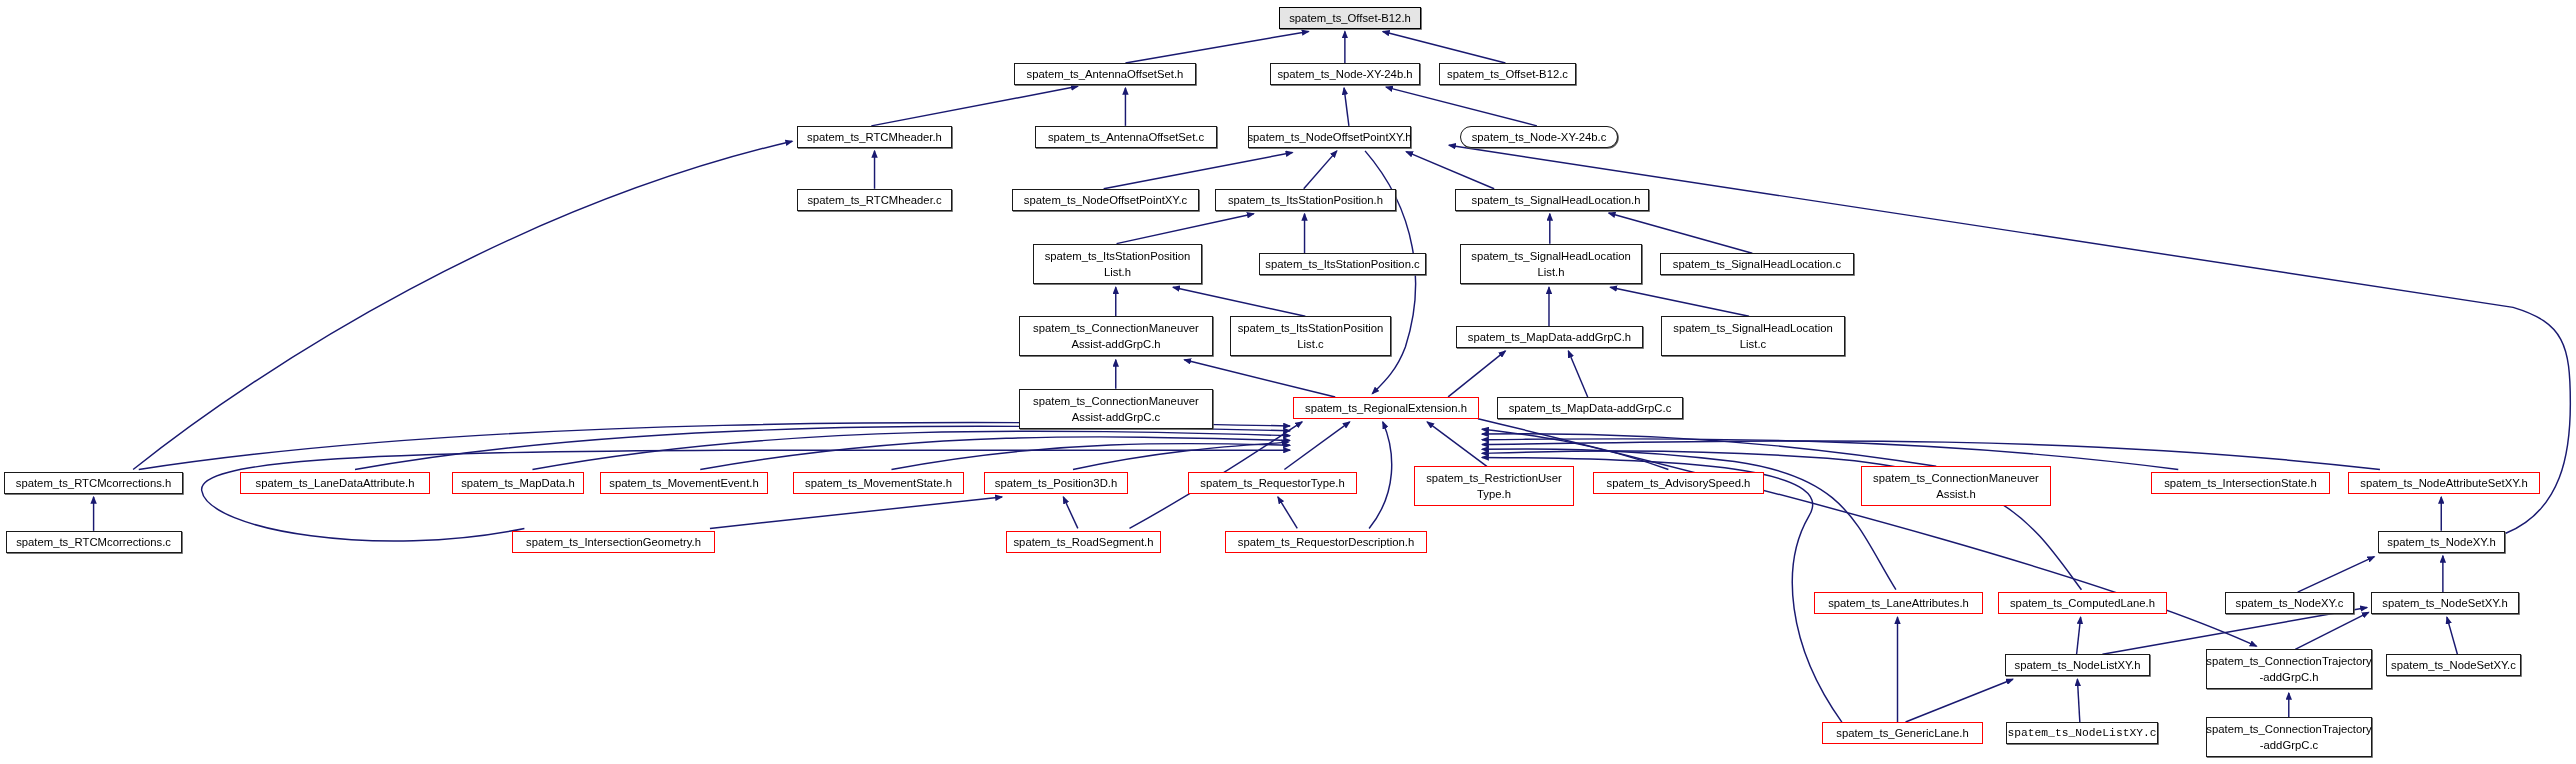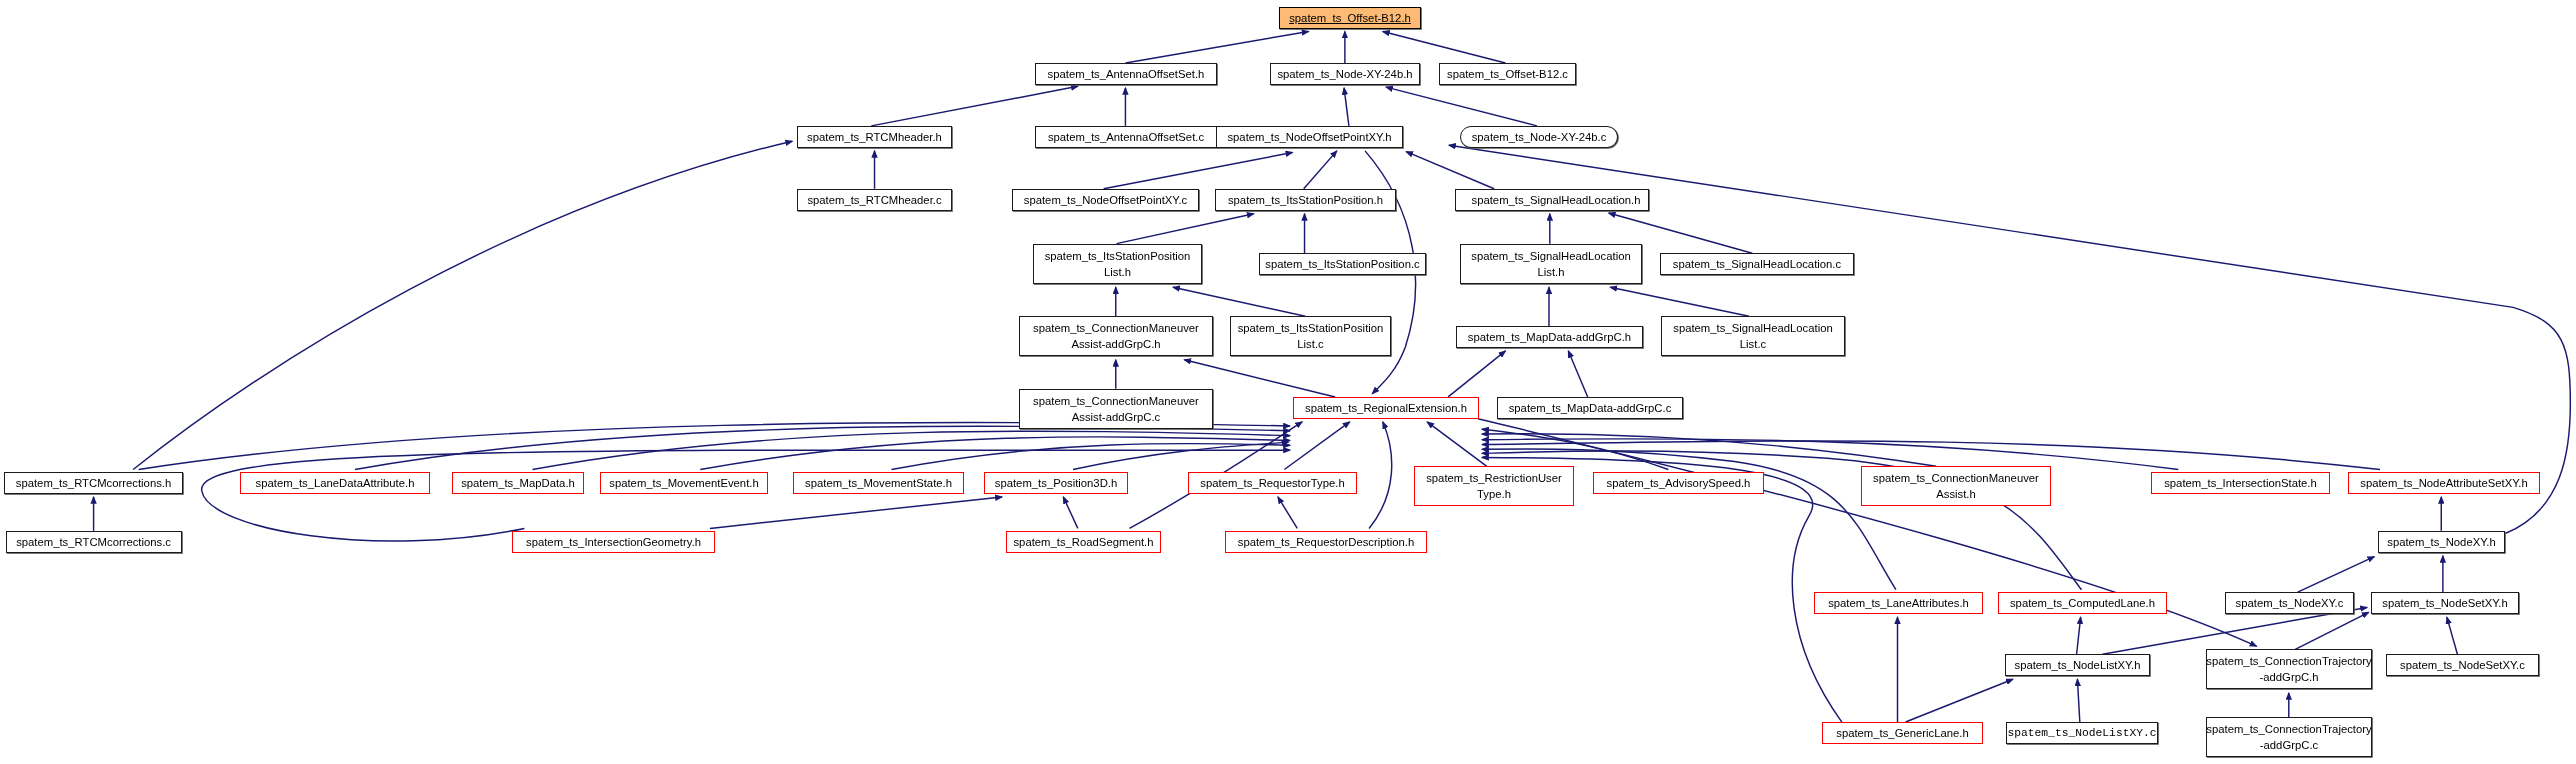--- a/index.html
+++ b/index.html
@@ -22,21 +22,21 @@
     flex-direction:column;
     align-items:center;
     justify-content:center;
     text-align:center;
     font-size:11.3px;
     line-height:16px;
     white-space:nowrap;
     cursor:pointer;
     box-shadow:0.8px 0.8px 0 #555;
   }
-  .node.root{background:#fdba74;border:1.2px solid #000000;text-decoration:underline;}
+  .node.root{background:#e5e5e5;border:1.2px solid #000000;}
   .node.truncated{border:1.6px solid #ff0000;box-shadow:none;}
   .node span{display:block;pointer-events:none;}
 </style>
 </head>
 <body>
 
 <div id="canvas">
   <svg id="edge-layer" width="2576" height="764" viewBox="0 0 3193 947">
     <defs>
       <marker id="arrowhead" markerWidth="10" markerHeight="8" refX="8.5" refY="4" orient="auto" markerUnits="userSpaceOnUse">
@@ -103,36 +103,36 @@
         <path d="M2848,734 L2943,690" fill="none" stroke="#191970" stroke-width="1.8" marker-end="url(#arrowhead)"></path>
         <path d="M3026,658 L3026,616" fill="none" stroke="#191970" stroke-width="1.8" marker-end="url(#arrowhead)"></path>
         <path d="M1832,519 C2250,620 2620,720 2797,801" fill="none" stroke="#191970" stroke-width="1.8" marker-end="url(#arrowhead)"></path>
         <path d="M3106,661 C3176,632 3186,560 3186,500 C3186,428 3178,400 3115,381 L1796,180" fill="none" stroke="#191970" stroke-width="1.8" marker-end="url(#arrowhead)"></path>
       </g>
   </svg>
   <div id="node-layer">
       <div class="node root" style="left: 1279px; top: 6.5px; width: 142px; height: 22px;">
         <span>spatem_ts_Offset-B12.h</span>
       </div>
-      <div class="node" style="left: 1035px; top: 63px; width: 182px; height: 22px;">
+      <div class="node" style="left: 1014px; top: 63px; width: 182px; height: 22px;">
         <span>spatem_ts_AntennaOffsetSet.h</span>
       </div>
       <div class="node" style="left: 1270px; top: 63px; width: 150px; height: 22px;">
         <span>spatem_ts_Node-XY-24b.h</span>
       </div>
       <div class="node" style="left: 1439px; top: 63px; width: 137px; height: 22px;">
         <span>spatem_ts_Offset-B12.c</span>
       </div>
       <div class="node" style="left: 797px; top: 126px; width: 155px; height: 22px;">
         <span>spatem_ts_RTCMheader.h</span>
       </div>
       <div class="node" style="left: 1035px; top: 126px; width: 182px; height: 22px;">
         <span>spatem_ts_AntennaOffsetSet.c</span>
       </div>
-      <div class="node" style="left: 1216px; top: 126px; width: 187px; height: 22px;">
+      <div class="node" style="left: 1248px; top: 126px; width: 163px; height: 22px;">
         <span>spatem_ts_NodeOffsetPointXY.h</span>
       </div>
       <div class="node" style="left: 1460px; top: 126px; width: 158px; height: 22px; border-radius: 11px;">
         <span>spatem_ts_Node-XY-24b.c</span>
       </div>
       <div class="node" style="left: 797px; top: 189px; width: 155px; height: 22px;">
         <span>spatem_ts_RTCMheader.c</span>
       </div>
       <div class="node" style="left: 1012px; top: 189px; width: 187px; height: 22px; text-align: right;">
         <span>spatem_ts_NodeOffsetPointXY.c</span>
@@ -247,21 +247,21 @@
       <div class="node" style="left: 2371px; top: 592px; width: 148px; height: 22px;">
         <span>spatem_ts_NodeSetXY.h</span>
       </div>
       <div class="node" style="left: 2005px; top: 654px; width: 145px; height: 22px;">
         <span>spatem_ts_NodeListXY.h</span>
       </div>
       <div class="node" style="left: 2206px; top: 649px; width: 166px; height: 40px;">
         <span>spatem_ts_ConnectionTrajectory</span>
         <span>-addGrpC.h</span>
       </div>
-      <div class="node" style="left: 2386px; top: 654px; width: 153px; height: 22px;">
+      <div class="node" style="left: 2386px; top: 654px; width: 135px; height: 22px;">
         <span>spatem_ts_NodeSetXY.c</span>
       </div>
       <div class="node truncated" style="left: 1822px; top: 722px; width: 161px; height: 22px;">
         <span>spatem_ts_GenericLane.h</span>
       </div>
       <div class="node" style="left: 2006px; top: 722px; width: 152px; height: 22px; font-family: Liberation Mono, monospace;">
         <span>spatem_ts_NodeListXY.c</span>
       </div>
       <div class="node" style="left: 2206px; top: 717px; width: 166px; height: 40px;">
         <span>spatem_ts_ConnectionTrajectory</span>

